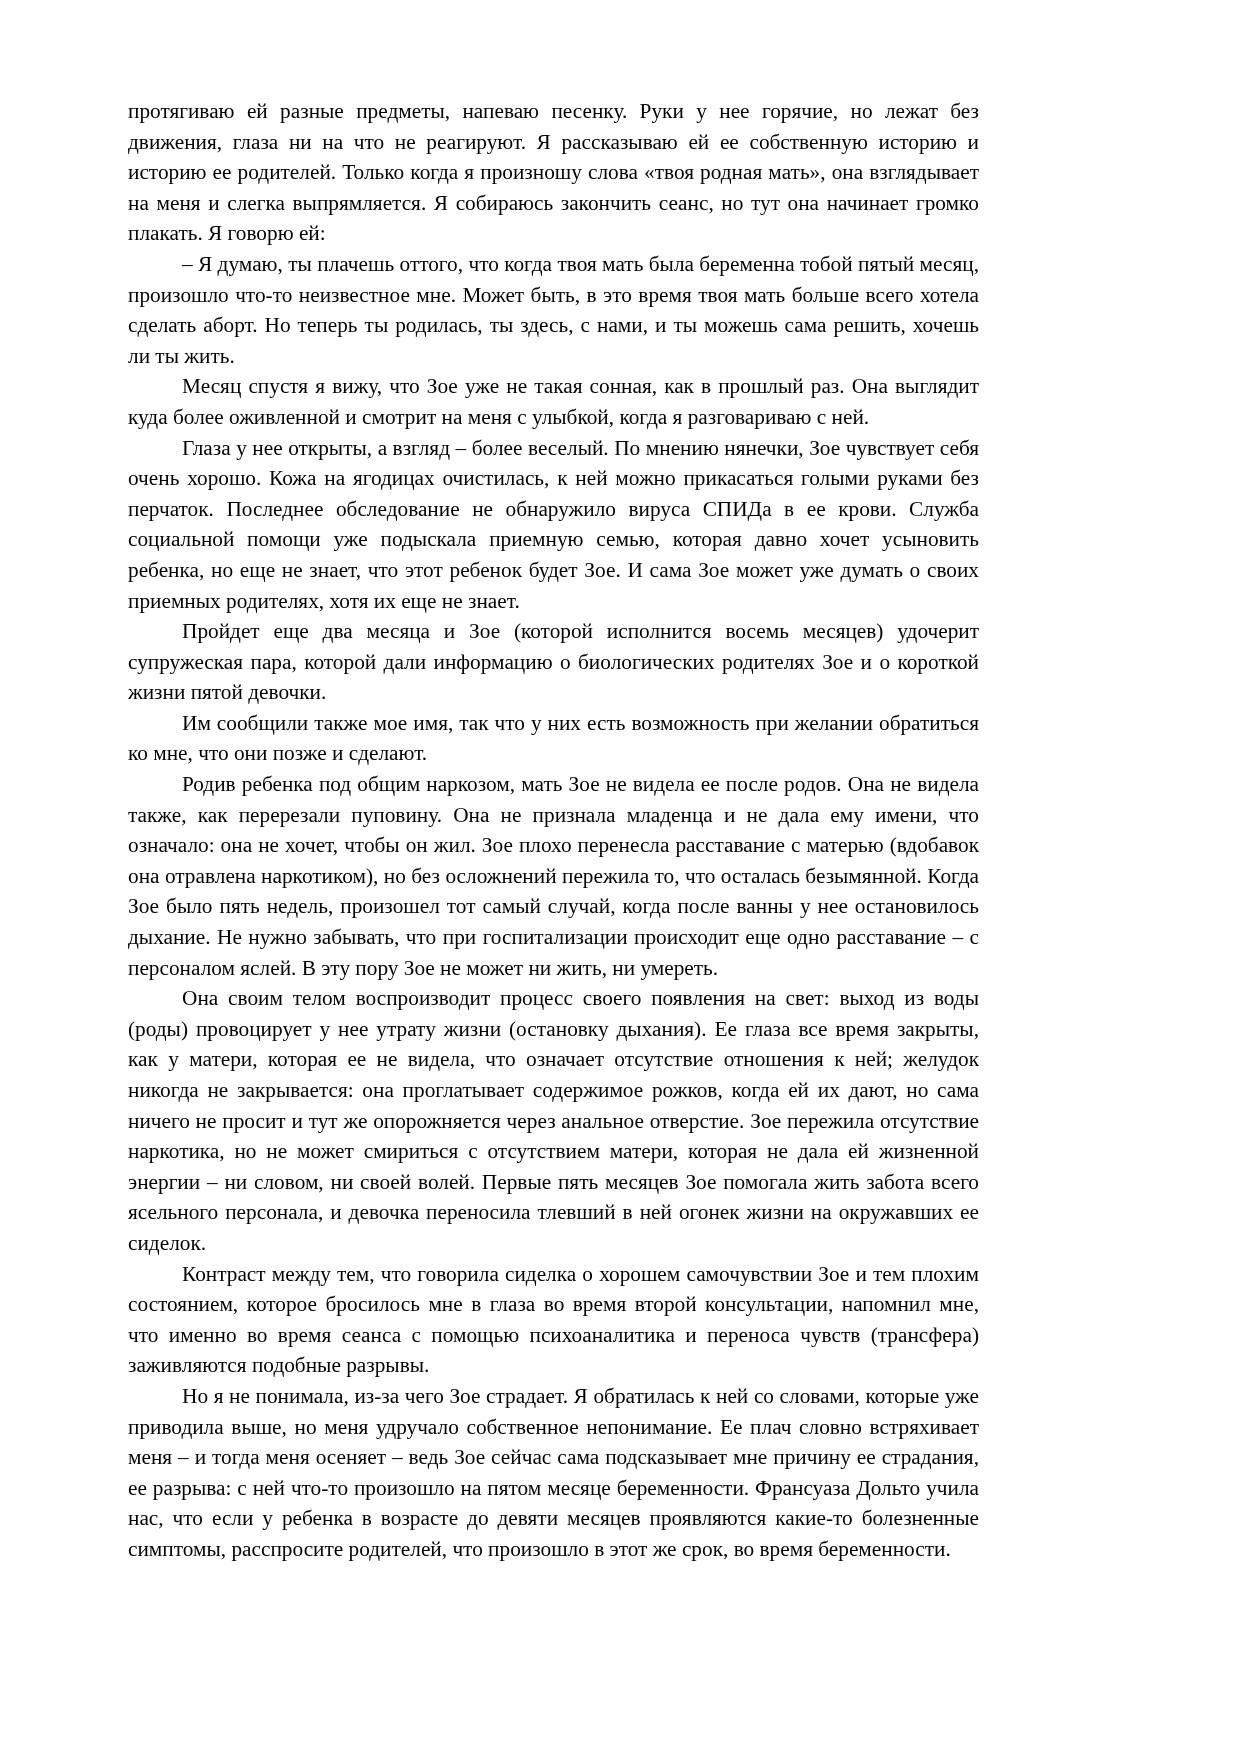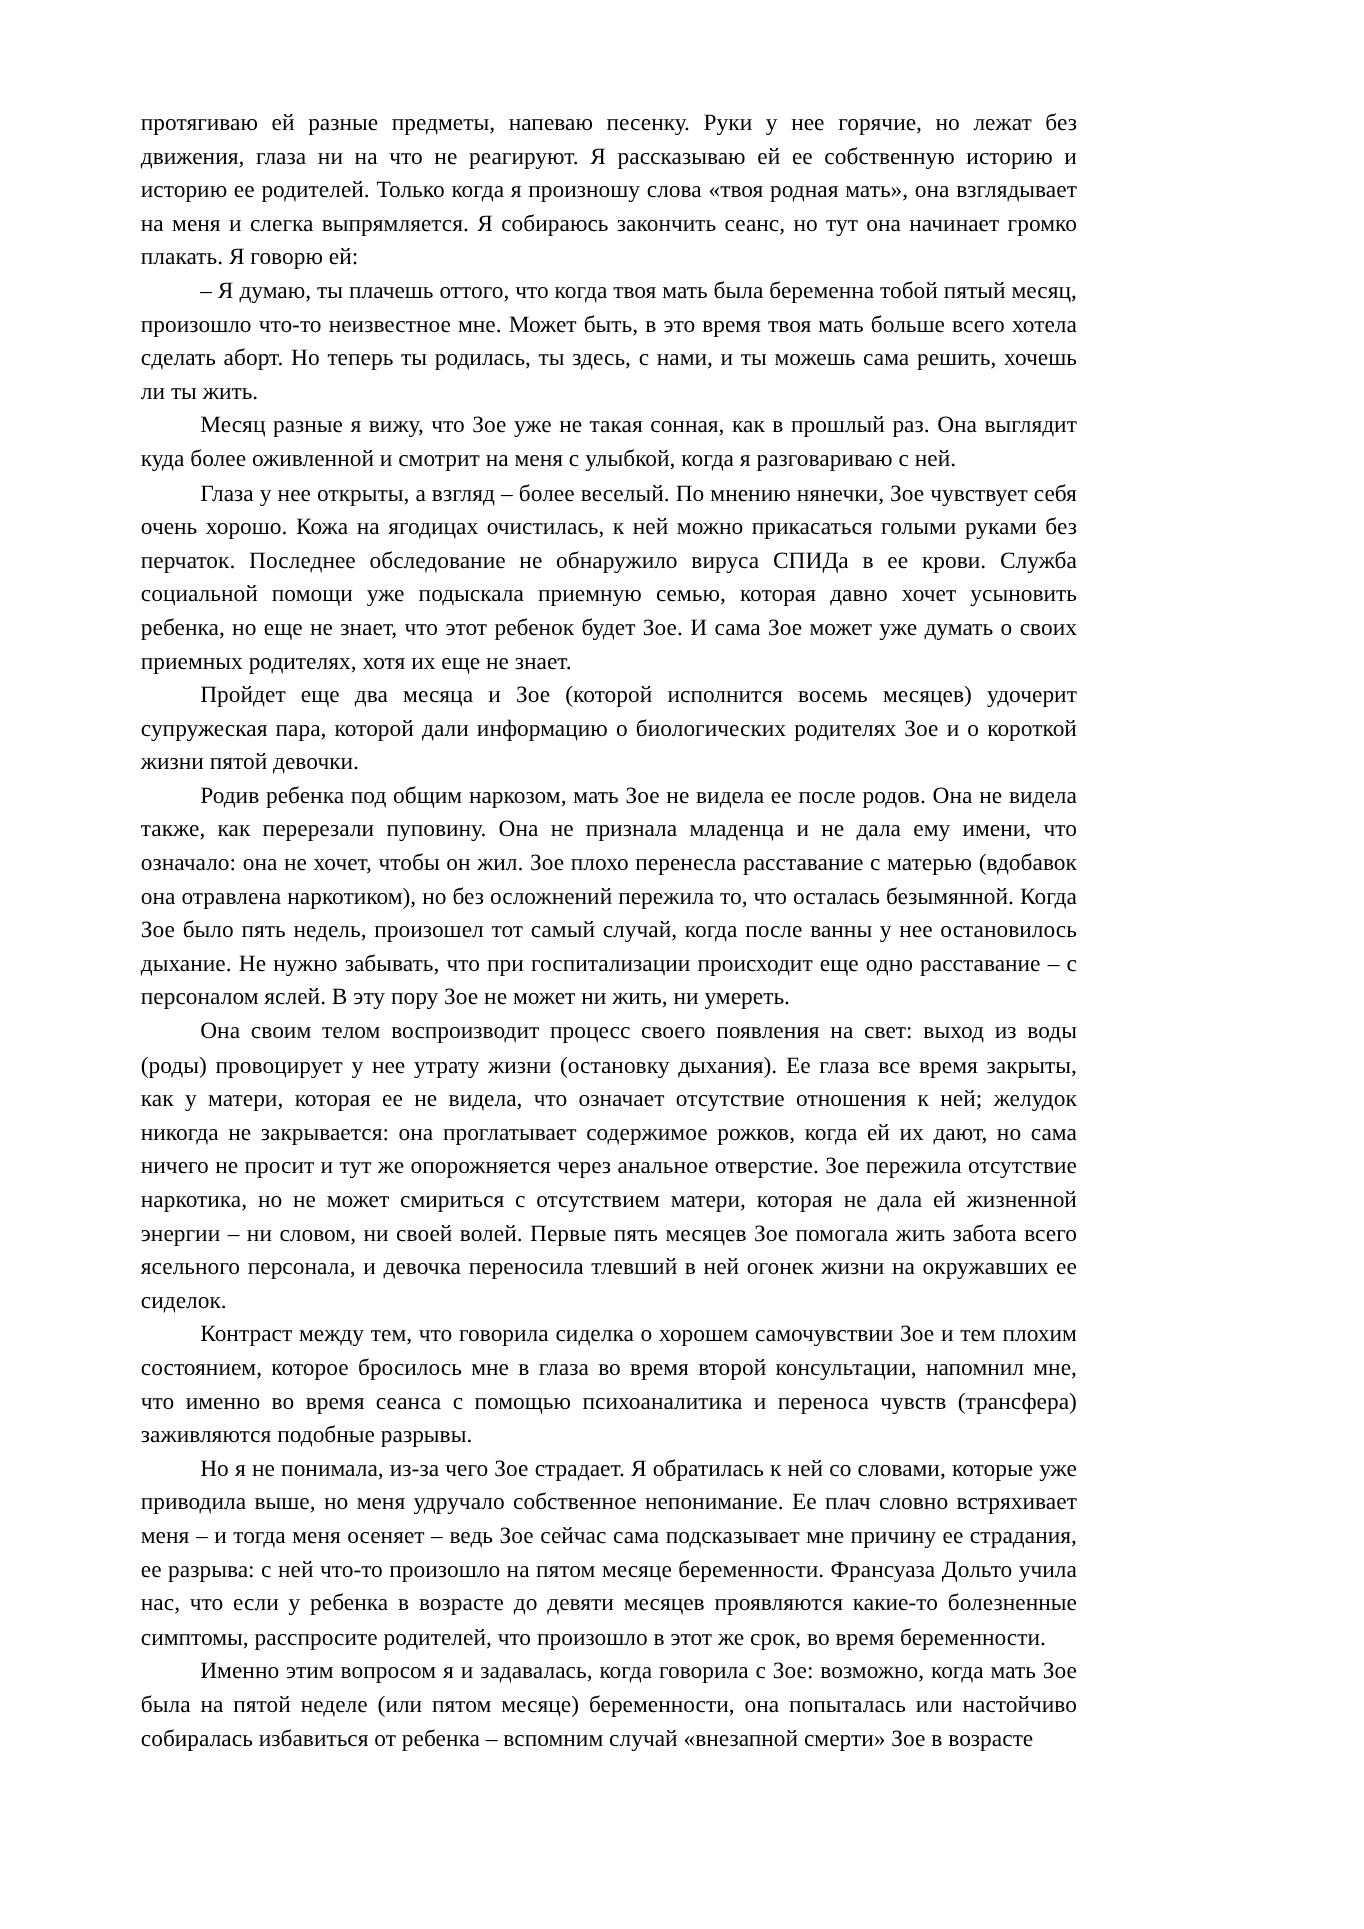--- a/index.html
+++ b/index.html
@@ -39,22 +39,22 @@
   }
   
 </style>
 </head>
 <body>
 
 <div class="page">
   <div class="body-text">
     <p class="no-indent">протягиваю ей разные предметы, напеваю песенку. Руки у нее горячие, но лежат без движения, глаза ни на что не реагируют. Я рассказываю ей ее собственную историю и историю ее родителей. Только когда я произношу слова «твоя родная мать», она взглядывает на меня и слегка выпрямляется. Я собираюсь закончить сеанс, но тут она начинает громко плакать. Я говорю ей:</p>
     <p>– Я думаю, ты плачешь оттого, что когда твоя мать была беременна тобой пятый месяц, произошло что-то неизвестное мне. Может быть, в это время твоя мать больше всего хотела сделать аборт. Но теперь ты родилась, ты здесь, с нами, и ты можешь сама решить, хочешь ли ты жить.</p>
-    <p>Месяц разные я вижу, что Зое уже не такая сонная, как в прошлый раз. Она выглядит куда более оживленной и смотрит на меня с улыбкой, когда я разговариваю с ней.</p>
+    <p>Месяц спустя я вижу, что Зое уже не такая сонная, как в прошлый раз. Она выглядит куда более оживленной и смотрит на меня с улыбкой, когда я разговариваю с ней.</p>
     <p>Глаза у нее открыты, а взгляд – более веселый. По мнению нянечки, Зое чувствует себя очень хорошо. Кожа на ягодицах очистилась, к ней можно прикасаться голыми руками без перчаток. Последнее обследование не обнаружило вируса СПИДа в ее крови. Служба социальной помощи уже подыскала приемную семью, которая давно хочет усыновить ребенка, но еще не знает, что этот ребенок будет Зое. И сама Зое может уже думать о своих приемных родителях, хотя их еще не знает.</p>
     <p>Пройдет еще два месяца и Зое (которой исполнится восемь месяцев) удочерит супружеская пара, которой дали информацию о биологических родителях Зое и о короткой жизни пятой девочки.</p>
+    <p>Им сообщили также мое имя, так что у них есть возможность при желании обратиться ко мне, что они позже и сделают.</p>
     <p>Родив ребенка под общим наркозом, мать Зое не видела ее после родов. Она не видела также, как перерезали пуповину. Она не признала младенца и не дала ему имени, что означало: она не хочет, чтобы он жил. Зое плохо перенесла расставание с матерью (вдобавок она отравлена наркотиком), но без осложнений пережила то, что осталась безымянной. Когда Зое было пять недель, произошел тот самый случай, когда после ванны у нее остановилось дыхание. Не нужно забывать, что при госпитализации происходит еще одно расставание – с персоналом яслей. В эту пору Зое не может ни жить, ни умереть.</p>
     <p>Она своим телом воспроизводит процесс своего появления на свет: выход из воды (роды) провоцирует у нее утрату жизни (остановку дыхания). Ее глаза все время закрыты, как у матери, которая ее не видела, что означает отсутствие отношения к ней; желудок никогда не закрывается: она проглатывает содержимое рожков, когда ей их дают, но сама ничего не просит и тут же опорожняется через анальное отверстие. Зое пережила отсутствие наркотика, но не может смириться с отсутствием матери, которая не дала ей жизненной энергии – ни словом, ни своей волей. Первые пять месяцев Зое помогала жить забота всего ясельного персонала, и девочка переносила тлевший в ней огонек жизни на окружавших ее сиделок.</p>
     <p>Контраст между тем, что говорила сиделка о хорошем самочувствии Зое и тем плохим состоянием, которое бросилось мне в глаза во время второй консультации, напомнил мне, что именно во время сеанса с помощью психоаналитика и переноса чувств (трансфера) заживляются подобные разрывы.</p>
     <p>Но я не понимала, из-за чего Зое страдает. Я обратилась к ней со словами, которые уже приводила выше, но меня удручало собственное непонимание. Ее плач словно встряхивает меня – и тогда меня осеняет – ведь Зое сейчас сама подсказывает мне причину ее страдания, ее разрыва: с ней что-то произошло на пятом месяце беременности. Франсуаза Дольто учила нас, что если у ребенка в возрасте до девяти месяцев проявляются какие-то болезненные симптомы, расспросите родителей, что произошло в этот же срок, во время беременности.</p>
-    <p>Именно этим вопросом я и задавалась, когда говорила с Зое: возможно, когда мать Зое была на пятой неделе (или пятом месяце) беременности, она попыталась или настойчиво собиралась избавиться от ребенка – вспомним случай «внезапной смерти» Зое в возрасте</p>
   </div>
 </div>
 
 </body></html>

